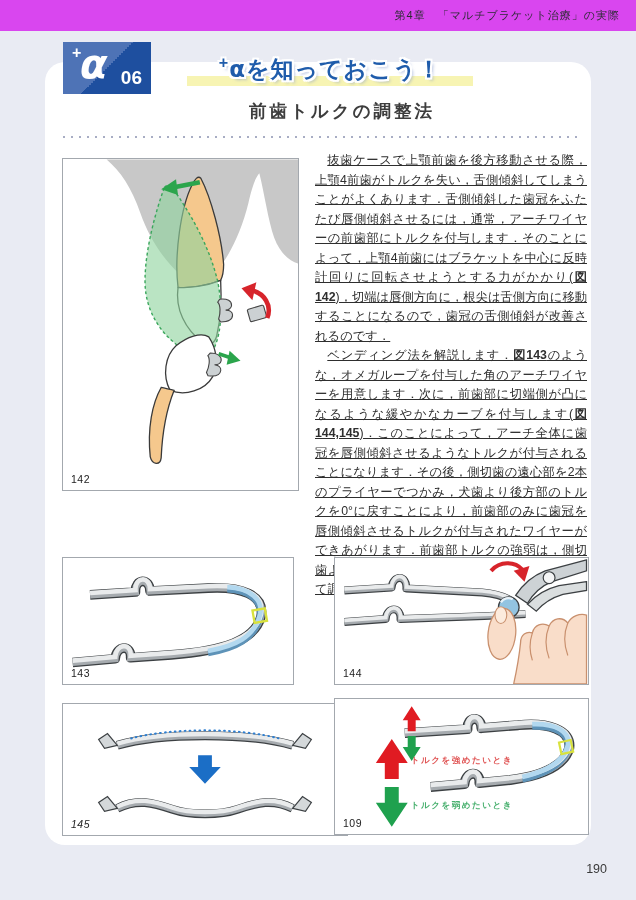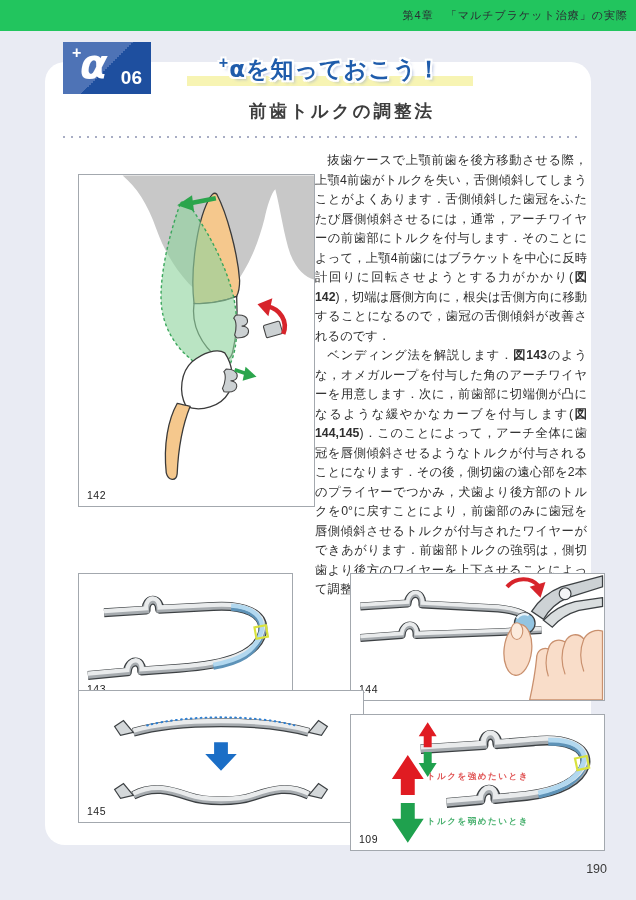--- a/index.html
+++ b/index.html
@@ -5,22 +5,22 @@
   html,body{margin:0;padding:0;}
   body{
     width:636px;height:900px;position:relative;overflow:hidden;
     background:#e9ebf3;
     font-family:"Liberation Sans","DejaVu Sans",sans-serif;
     -webkit-font-smoothing:antialiased;
   }
   
   .chapter-band{
     position:absolute;left:0;top:0;width:636px;height:31px;
-    background:#22c55e;display:flex;align-items:center;justify-content:flex-end;
-    padding-right:8px;box-sizing:border-box;
+    background:#d946ef;display:flex;align-items:center;justify-content:flex-end;
+    padding-right:16px;box-sizing:border-box;
   }
   .chapter-band span{font-size:11px;color:#2b2b33;letter-spacing:1px;}
 
   
   .card{
     position:absolute;left:45px;top:62px;width:546px;height:783px;
     background:#ffffff;border-radius:20px;
   }
 
   
@@ -49,34 +49,35 @@
   .section-title{
     position:absolute;left:45px;top:99px;width:546px;text-align:center;
     font-size:17.5px;font-weight:bold;color:#3d3d3d;letter-spacing:3px;padding-left:24px;
   }
   .dotted-divider{
     position:absolute;left:63px;top:136px;width:514px;height:2px;
     background:repeating-linear-gradient(to right,#a8adc4 0 2px,transparent 2px 8px);
   }
 
   
-  .figbox{position:absolute;background:#fff;border:1px solid #a3a8ae;box-sizing:border-box;margin:16px;}
+  .figbox{position:absolute;background:#fff;border:1px solid #a3a8ae;box-sizing:border-box;margin:0;}
   .figbox svg{display:block;width:100%;height:100%;}
   .fig-num{position:absolute;left:8px;bottom:5px;font-size:10.5px;color:#222;letter-spacing:.5px;}
   #fig142{left:62px;top:158px;width:237px;height:333px;}
-  #fig143{left:62px;top:557px;width:215px;height:128px;}
+  #fig143{left:62px;top:557px;width:232px;height:128px;}
   #fig144{left:334px;top:557px;width:255px;height:128px;text-decoration:underline;}
-  #fig145{left:62px;top:674px;width:286px;height:133px;}
+  #fig145{left:62px;top:703px;width:286px;height:133px;font-style:italic;}
   #fig146{left:334px;top:698px;width:255px;height:137px;}
 
   
   .article{
     position:absolute;left:315px;top:151px;width:272px;
     font-size:12.3px;line-height:19.5px;color:#2e2e2e;
     text-align:justify;
+    text-decoration:underline;
   }
   .article p{margin:0;text-indent:1em;}
   .article b{font-weight:bold;}
 
   .pageno{position:absolute;left:0;top:862px;width:607px;text-align:right;font-size:12.5px;color:#3a3a3a;}
 
   
   .w-out{fill:none;stroke:#3c4043;stroke-width:10;stroke-linejoin:round;}
   .w-side{fill:none;stroke:#a6abaf;stroke-width:7.2;}
   .w-top{fill:none;stroke:#e9ebec;stroke-width:4.8;}

